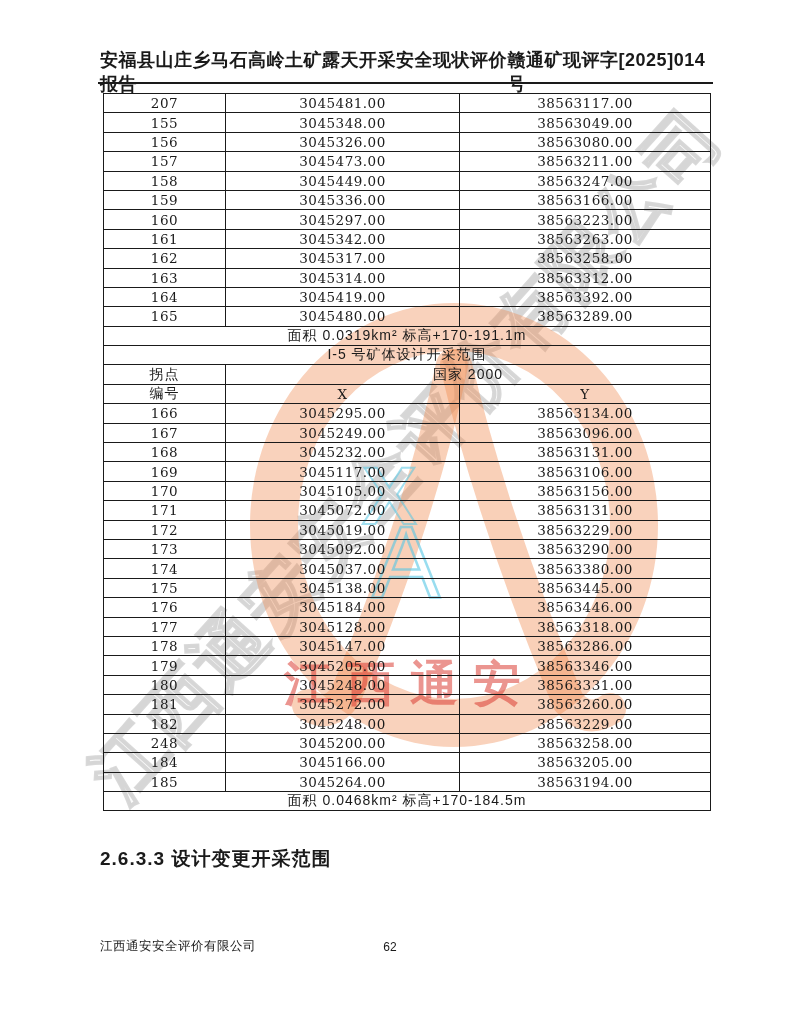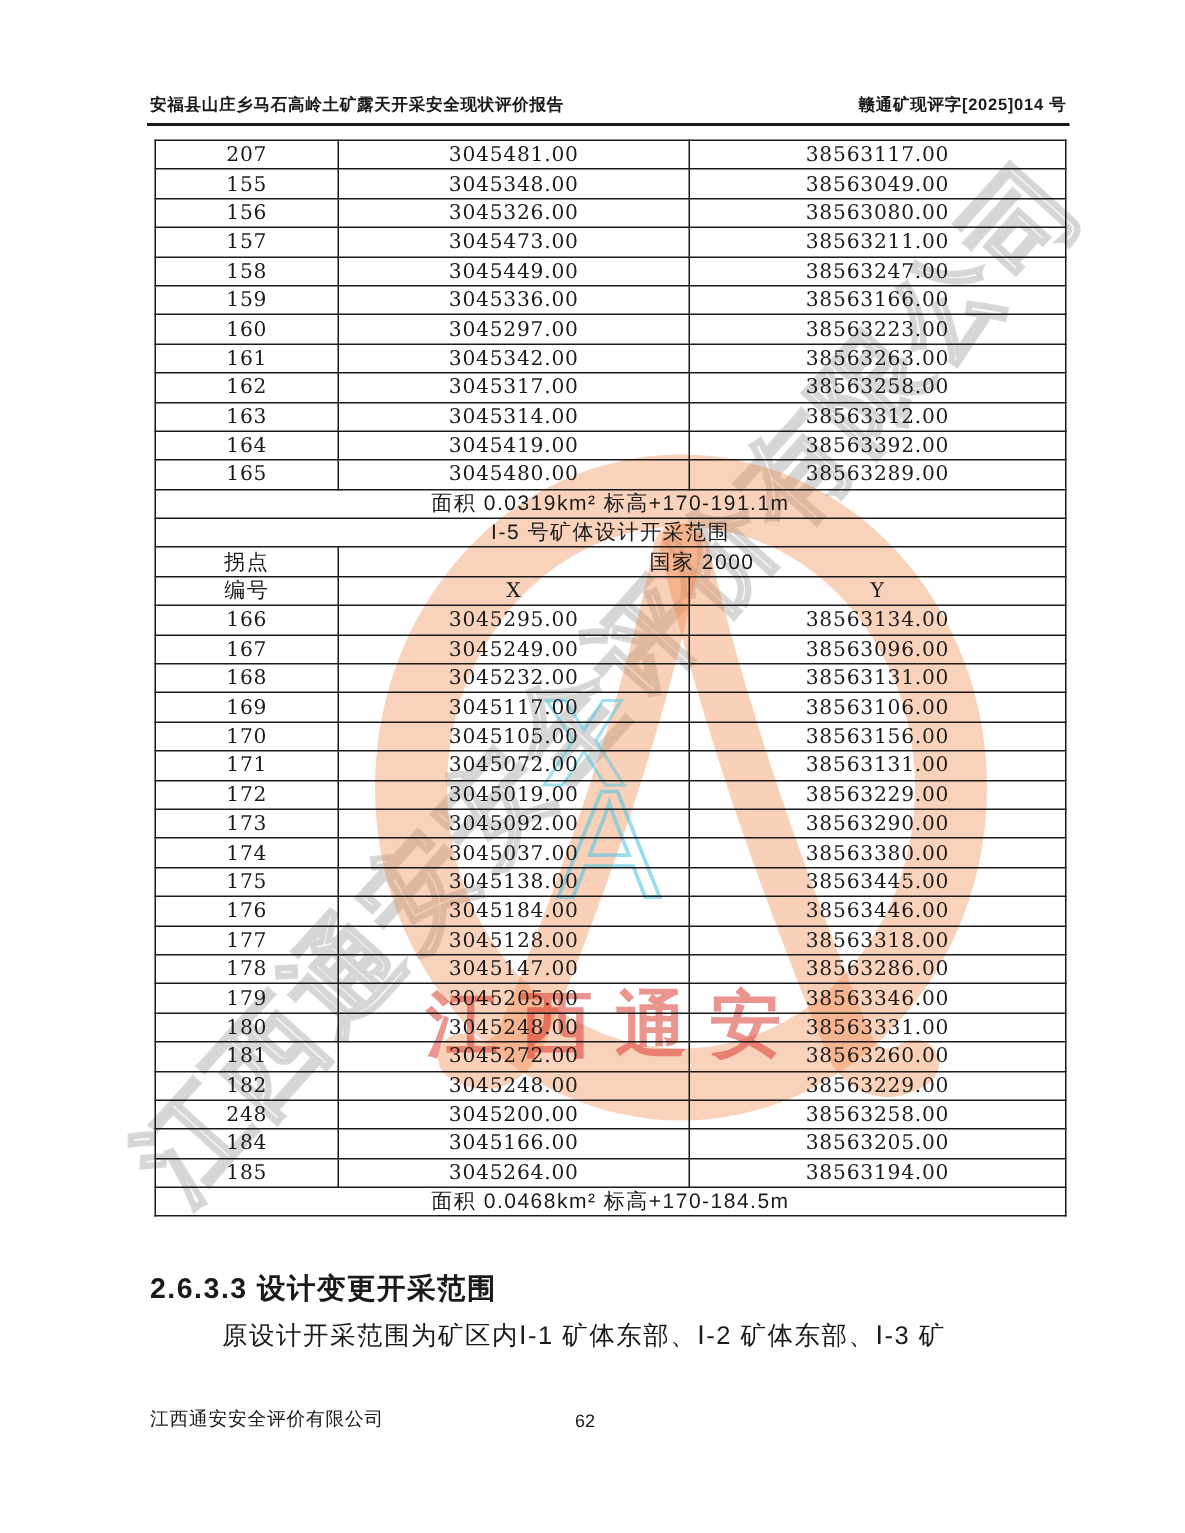--- a/index.html
+++ b/index.html
@@ -67,26 +67,26 @@
     line-height: 1;
     color: rgba(216,52,42,0.52);
     white-space: nowrap;
   }
 
   
   .content { position: absolute; inset: 0; z-index: 1; }
 
   .page-header {
     position: absolute;
-    left: 100px; top: 62px;
+    left: 100px; top: 48px;
     width: 611px;
     display: flex;
     justify-content: space-between;
     align-items: baseline;
-    font-size: 11px;
+    font-size: 18px;
     font-weight: bold;
     letter-spacing: 0.5px;
   }
   .header-rule {
     position: absolute;
     left: 98px; top: 82px;
     width: 615px; height: 2px;
     background: #1a1a1a;
   }
 
@@ -363,19 +363,18 @@
           </tbody>
         <tbody>
           <tr>
             <td class="zh" colspan="3">面积 0.0468km²  标高+170-184.5m</td>
           </tr>
         </tbody>
       </table>
     </div>
 
     <div class="section-heading">2.6.3.3 设计变更开采范围</div>
-    <div class="body-paragraph">原设计开采范围为矿区内Ⅰ-1 矿体东部、Ⅰ-2 矿体东部、Ⅰ-3 矿</div>
 
     <div class="footer-company">江西通安安全评价有限公司</div>
     <div class="footer-page">62</div>
 
   </div>
 </div>
 
 </body></html>

